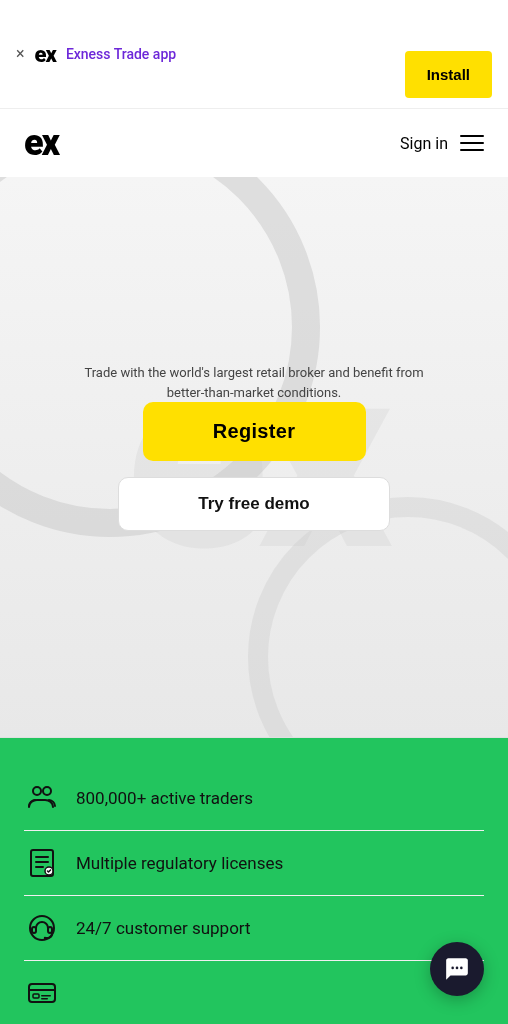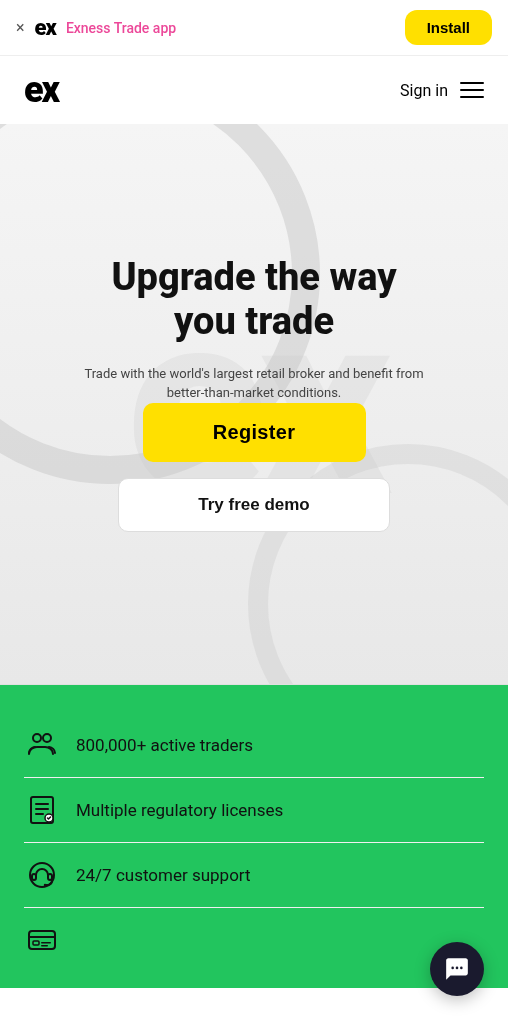--- a/index.html
+++ b/index.html
@@ -34,31 +34,32 @@
     }
     .ex-logo-small {
       font-size: 22px;
       font-weight: 900;
       letter-spacing: -1px;
       color: #000;
     }
     .banner-title {
       font-size: 14px;
       font-weight: 500;
-      color: #ec4899;
+      color: #6d28d9;
     }
     .install-btn {
       background: #FFE000;
       color: #000;
       font-weight: 700;
       font-size: 15px;
       border: none;
-      border-radius: 12px;
-      padding: 9px 22px;
-      cursor: pointer;
+      border-radius: 4px;
+      padding: 15px 22px;
+      cursor: pointer;
+      margin-top: 41px;
     }
 
     
     .nav {
       display: flex;
       align-items: center;
       justify-content: space-between;
       padding: 16px 24px;
       background: #fff;
     }
@@ -270,21 +271,20 @@
   </div>
 </nav>
 
 <section class="hero">
   <div class="hero-bg">
     <div class="hero-circle hero-circle-1"></div>
     <div class="hero-circle hero-circle-2"></div>
     <div class="hero-watermark">ex</div>
   </div>
   <div class="hero-content">
-    <h1 class="hero-title">Upgrade the way you trade</h1>
     <p class="hero-subtitle">Trade with the world's largest retail broker and benefit from better-than-market conditions.</p>
     <button class="register-btn">Register</button>
     <button class="demo-btn">Try free demo</button>
   </div>
 </section>
 
 <section class="features">
 
   <div class="feature-item">
     <div class="feature-icon">

